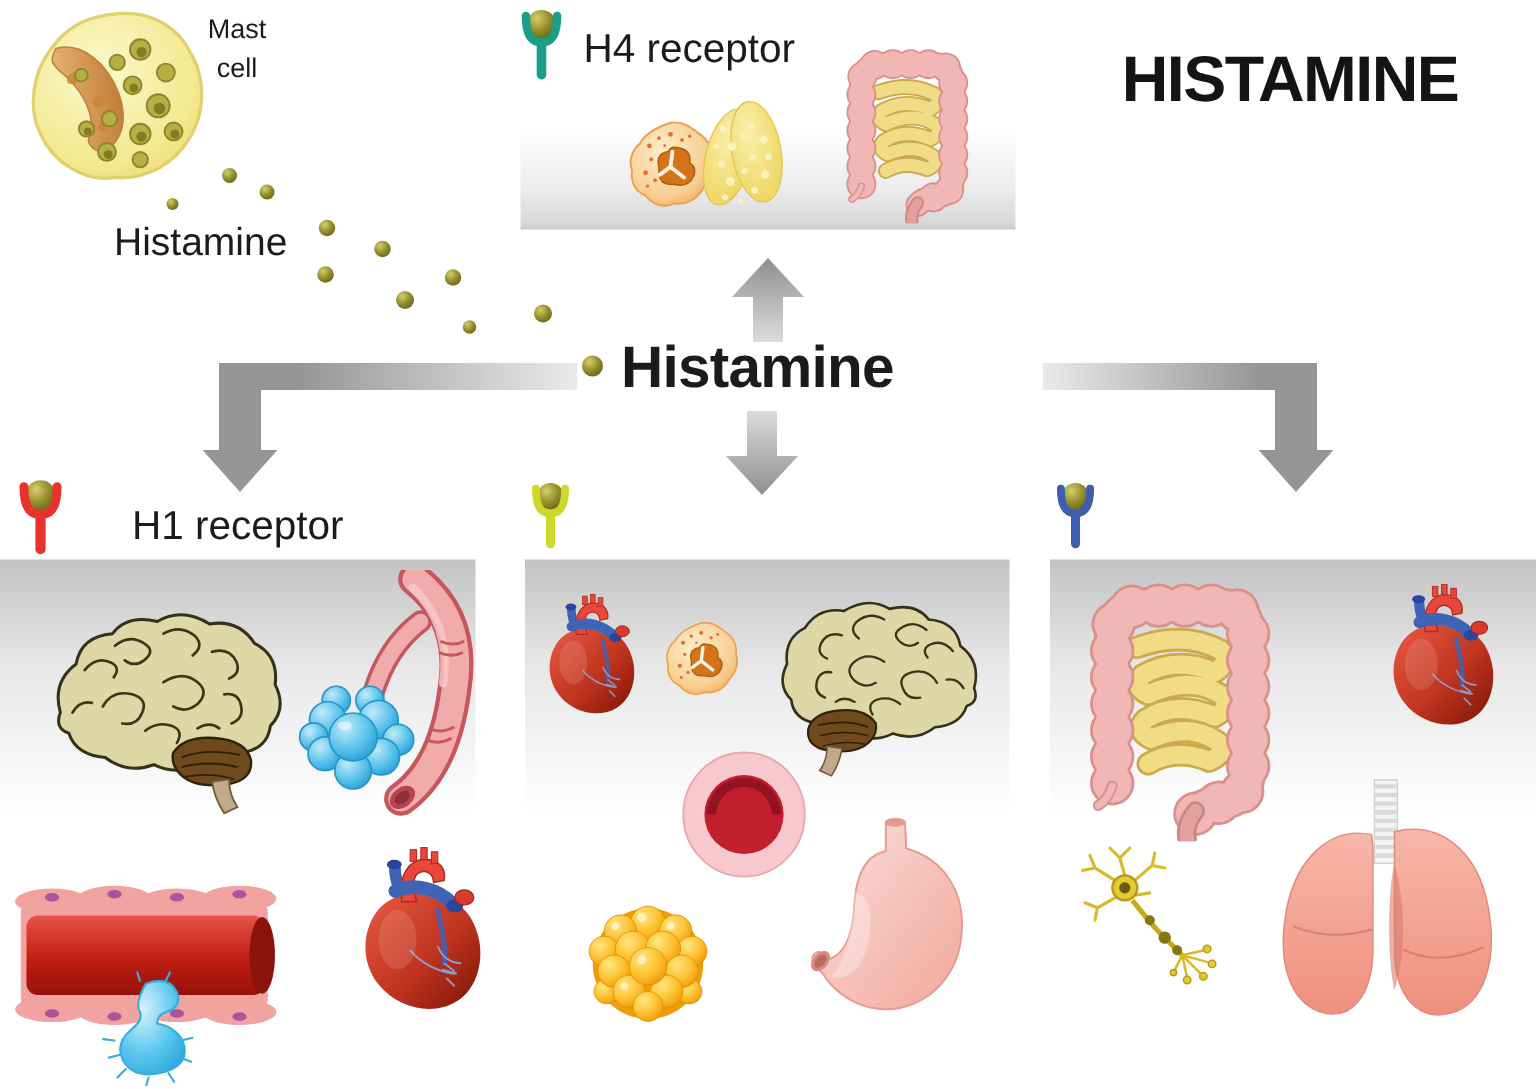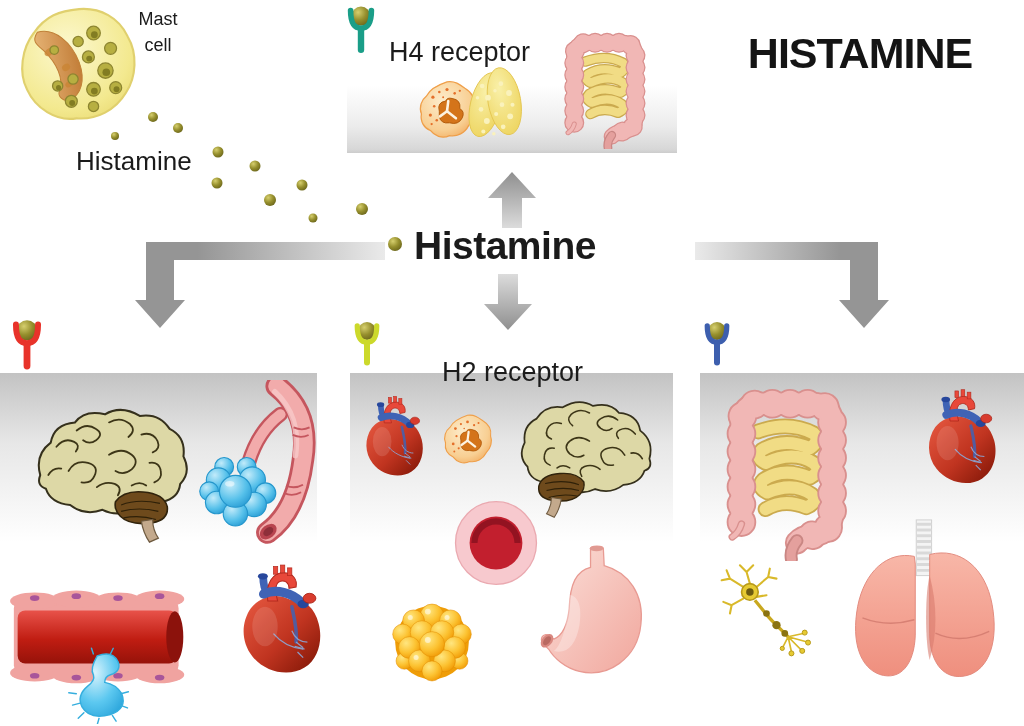--- a/index.html
+++ b/index.html
@@ -5,21 +5,21 @@
   html,body{margin:0;padding:0;background:#fff;}
   .canvas{position:relative;width:1024px;height:726px;background:#fff;overflow:hidden;
           font-family:"Liberation Sans",sans-serif;}
   .abs{position:absolute;}
   .label{position:absolute;color:#1b1b1b;font-family:"Liberation Sans",sans-serif;white-space:nowrap;}
   .title{left:695px;top:28px;width:330px;text-align:center;font-size:43px;font-weight:bold;
          line-height:51px;letter-spacing:-1px;color:#141414;}
   .mast-name{left:120px;top:6px;width:76px;text-align:center;font-size:18px;line-height:26px;}
   .hist-release{left:76px;top:146px;font-size:26px;}
   .hist-center{left:414px;top:224px;font-size:39px;font-weight:bold;letter-spacing:-0.5px;}
-  .rec-label{font-size:27px;margin-top:20px;}
+  .rec-label{font-size:27px;}
   .panel{position:absolute;background:linear-gradient(180deg,#c3c3c3 0,#e7e7e7 20%,#ffffff 48%);}
   .panel-h4{position:absolute;background:linear-gradient(180deg,#ffffff 0,#ffffff 45%,#ececec 78%,#d7d7d7 97%,#cccccc 100%);}
   svg{display:block;}
 </style>
 </head>
 <body>
 
 <div class="canvas">
 
   <svg width="0" height="0" style="position:absolute" aria-hidden="true">
@@ -463,38 +463,38 @@
       <use href="#sym-thymus"></use>
     </svg>
   <svg class="abs" style="left:553px;top:24px;width:100px;height:125px">
       <use href="#sym-gut"></use>
     </svg>
 
   <div class="panel" style="left:0;top:373px;width:317px;height:353px"></div>
   <svg class="abs" style="left: 10px; top: 316px; width: 34px; height: 56px; color: rgb(232, 51, 42);">
       <use href="#sym-receptor"></use>
     </svg>
+  <div class="label rec-label" style="left:88px;top:335px">H1 receptor</div>
   <svg class="abs" style="left:20px;top:398px;width:178px;height:150px">
       <use href="#sym-brain"></use>
     </svg>
   <svg class="abs" style="left:196px;top:380px;width:122px;height:170px">
       <use href="#sym-bronchi"></use>
     </svg>
   <svg class="abs" style="left:10px;top:582px;width:180px;height:142px">
       <use href="#sym-vessel"></use>
     </svg>
   <svg class="abs" style="left:224px;top:560px;width:106px;height:126px">
       <use href="#sym-heart"></use>
     </svg>
 
   <div class="panel" style="left:350px;top:373px;width:323px;height:353px"></div>
   <svg class="abs" style="left: 352px; top: 318px; width: 30px; height: 50px; color: rgb(204, 217, 43);">
       <use href="#sym-receptor"></use>
     </svg>
-  <div class="label rec-label" style="left:442px;top:337px">H2 receptor</div>
   <svg class="abs" style="left:352px;top:380px;width:78px;height:118px">
       <use href="#sym-heart"></use>
     </svg>
   <svg class="abs" style="left:440px;top:412px;width:55px;height:55px">
       <use href="#sym-eos"></use>
     </svg>
   <svg class="abs" style="left:512px;top:382px;width:155px;height:150px;transform:scaleX(-1)">
       <use href="#sym-brain"></use>
     </svg>
   <svg class="abs" style="left:452px;top:498px;width:88px;height:90px">

